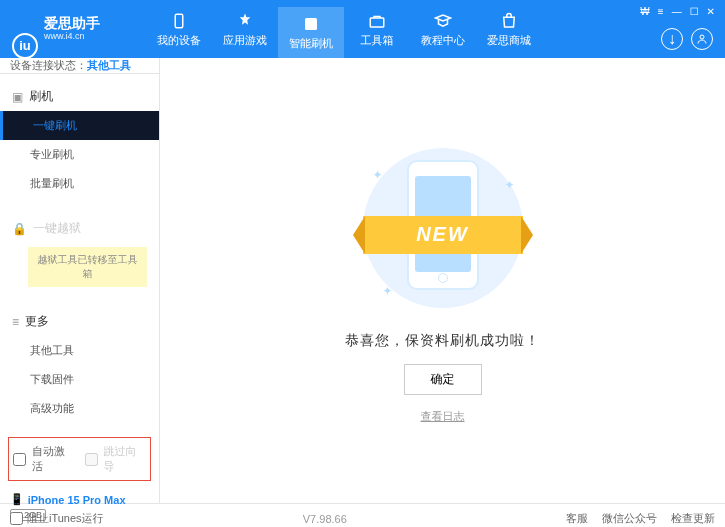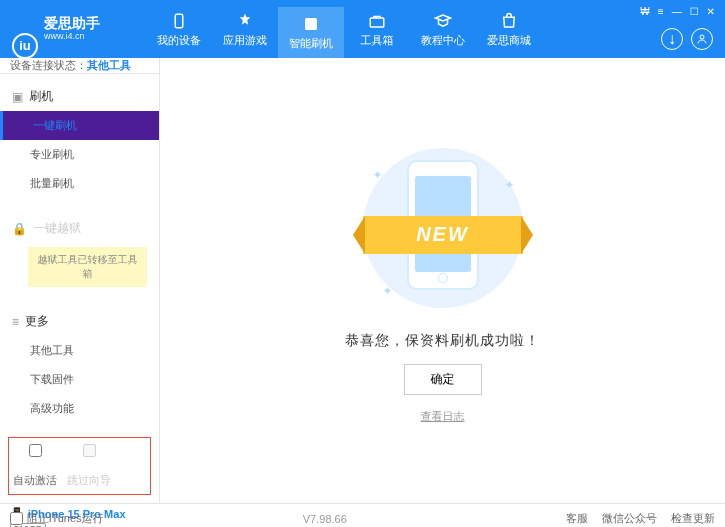--- a/index.html
+++ b/index.html
@@ -18,25 +18,25 @@
 .header-circles { position: absolute; right: 12px; bottom: 8px; display: flex; gap: 8px; }
 .circle-btn { width: 22px; height: 22px; border: 1.5px solid #fff; border-radius: 50%; display: flex; align-items: center; justify-content: center; color: #fff; cursor: pointer; }
 .body-wrap { display: flex; height: calc(100% - 58px - 24px); }
 .sidebar { width: 160px; border-right: 1px solid #e5e5e5; display: flex; flex-direction: column; }
 .status-bar { height: 28px; border-bottom: 1px solid #e5e5e5; display: flex; align-items: center; padding: 0 10px; font-size: 11px; color: #666; }
 .status-val { color: #1e88f5; font-weight: bold; }
 .side-section { padding: 8px 0; }
 .side-head { display: flex; align-items: center; gap: 6px; padding: 6px 12px; font-size: 12px; color: #333; }
 .side-head .icon { color: #999; font-size: 12px; }
 .side-item { padding: 7px 12px 7px 30px; font-size: 11px; color: #555; cursor: pointer; }
-.side-item.active { background: #4c1d95; border-left: 3px solid #1e88f5; color: #1e88f5; }
+.side-item.active { background: #0f172a; border-left: 3px solid #1e88f5; color: #1e88f5; }
 .side-item.boxed { background: #fef9c3; margin: 4px 12px 4px 28px; padding: 6px 8px; text-align: center; font-size: 10px; color: #888; line-height: 1.4; cursor: default; }
 .side-lock { color: #ccc; }
 .checkbox-row { border: 1.5px solid #e74c3c; margin: 6px 8px; padding: 6px 4px; display: flex; gap: 10px; font-size: 11px; color: #666; }
-.checkbox-row label { display: flex; align-items: center; gap: 16px; cursor: pointer; flex-direction: column; }
+.checkbox-row label { display: flex; align-items: center; gap: 6px; cursor: pointer; }
 .checkbox-row label.disabled { color: #ccc; }
 .device-info { padding: 6px 10px; font-size: 11px; }
 .device-name { color: #1e88f5; font-weight: bold; display: flex; align-items: center; gap: 4px; }
 .device-badge { display: inline-block; border: 1px solid #999; border-radius: 2px; padding: 0 3px; font-size: 9px; color: #666; margin-top: 3px; }
 .main { flex: 1; display: flex; flex-direction: column; align-items: center; justify-content: center; gap: 14px; }
 .illust { position: relative; width: 180px; height: 180px; }
 .circle-bg { position: absolute; width: 160px; height: 160px; border-radius: 50%; background: #e8f3ff; left: 10px; top: 10px; }
 .phone { position: absolute; width: 72px; height: 130px; background: #fff; border: 2px solid #d6ecff; border-radius: 10px; left: 54px; top: 22px; }
 .phone::before { content: ""; position: absolute; top: 14px; left: 6px; right: 6px; bottom: 16px; background: #b8dfff; border-radius: 3px; }
 .phone::after { content: ""; position: absolute; bottom: 5px; left: 50%; transform: translateX(-50%); width: 8px; height: 8px; border: 1px solid #cde8ff; border-radius: 50%; }

